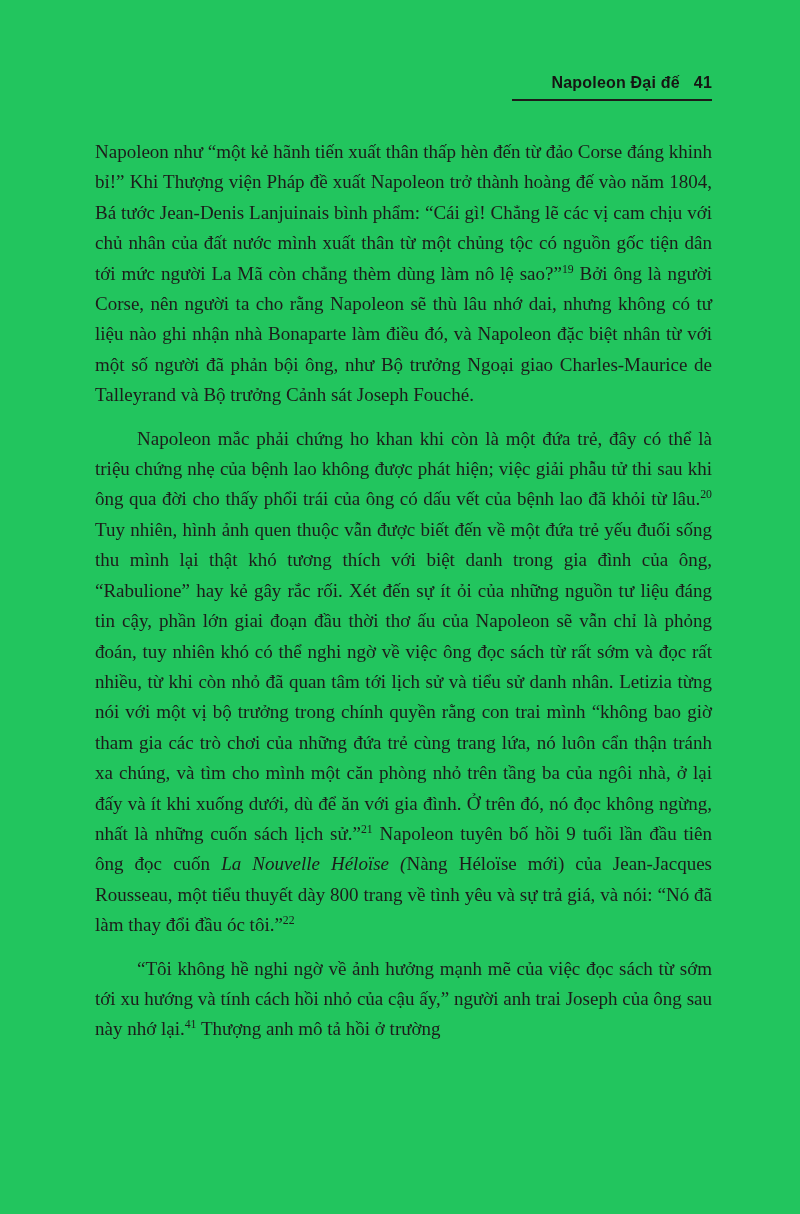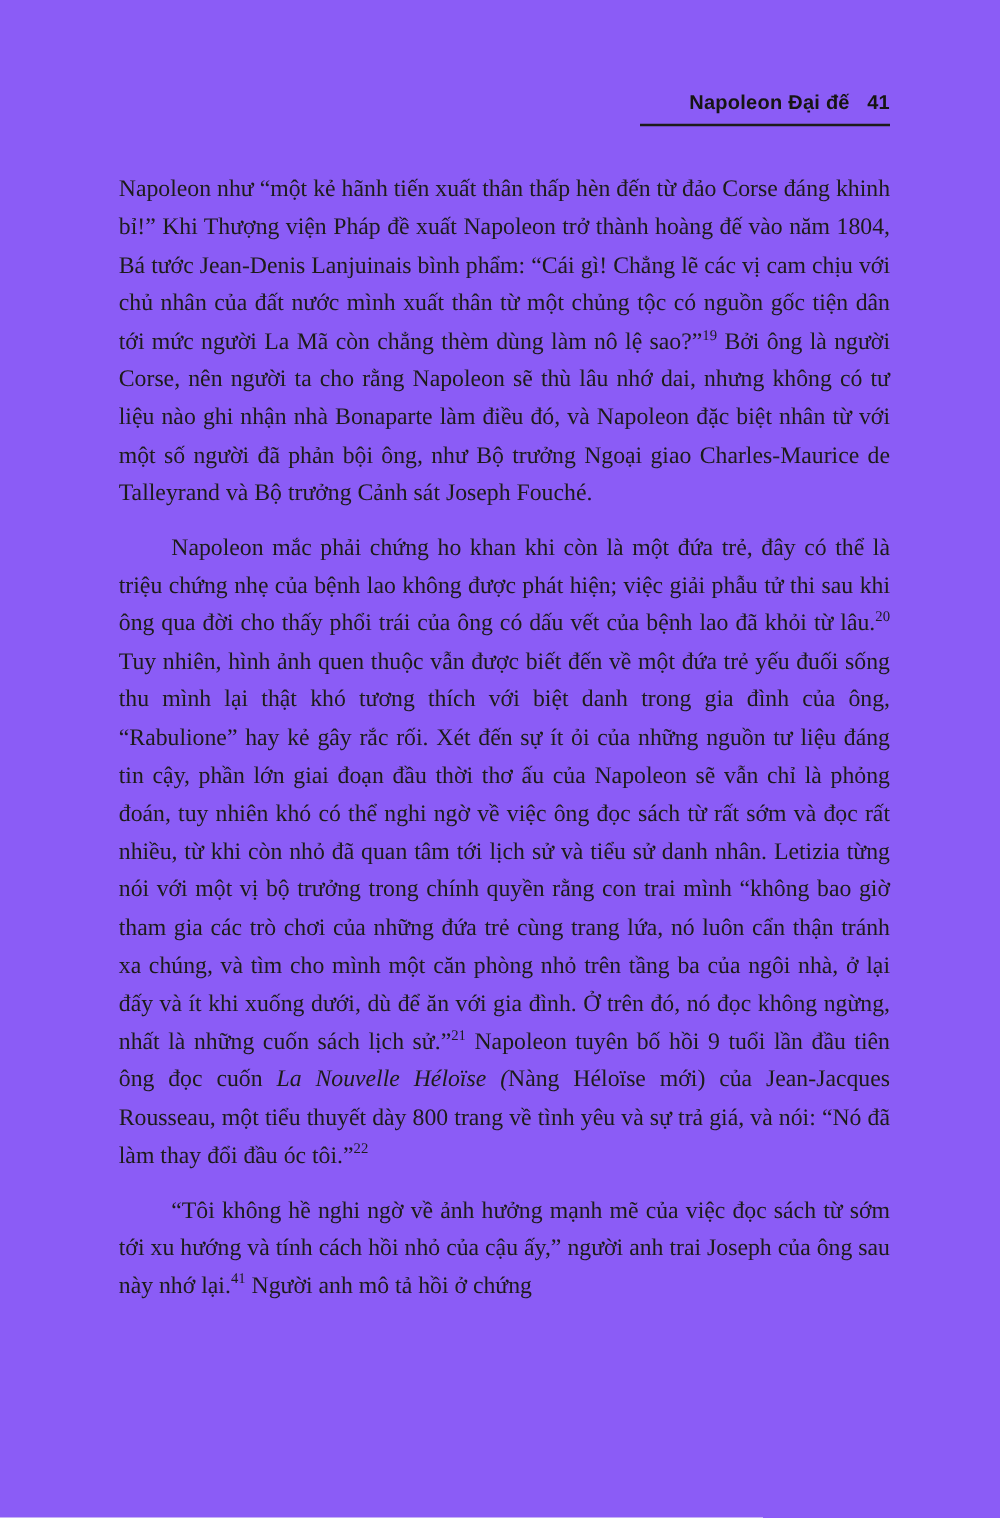--- a/index.html
+++ b/index.html
@@ -5,21 +5,21 @@
   html, body {
     margin: 0;
     padding: 0;
     background: #f4f3f1;
   }
   .page {
     position: relative;
     width: 800px;
     height: 1214px;
     margin: 0 auto;
-    background: #8b5cf6;
+    background: #22c55e;
     box-sizing: border-box;
     padding: 74px 88px 0 95px;
     overflow: hidden;
     font-family: "Liberation Serif", "DejaVu Serif", serif;
     color: #1d1c1a;
   }
   .page-header {
     text-align: right;
   }
   .header-inner {
@@ -68,16 +68,16 @@
   <header class="page-header">
     <div class="header-inner">
       <span class="book-title">Napoleon Đại đế</span><span class="page-num">41</span>
     </div>
     <div class="header-rule"></div>
   </header>
 
   <main class="page-body">
       <p class=""><span>Napoleon như “một kẻ hãnh tiến xuất thân thấp hèn đến từ đảo Corse đáng khinh bỉ!” Khi Thượng viện Pháp đề xuất Napoleon trở thành hoàng đế vào năm 1804, Bá tước Jean-Denis Lanjuinais bình phẩm: “Cái gì! Chẳng lẽ các vị cam chịu với chủ nhân của đất nước mình xuất thân từ một chủng tộc có nguồn gốc tiện dân tới mức người La Mã còn chẳng thèm dùng làm nô lệ sao?”</span><sup>19</sup><span> Bởi ông là người Corse, nên người ta cho rằng Napoleon sẽ thù lâu nhớ dai, nhưng không có tư liệu nào ghi nhận nhà Bonaparte làm điều đó, và Napoleon đặc biệt nhân từ với một số người đã phản bội ông, như Bộ trưởng Ngoại giao Charles-Maurice de Talleyrand và Bộ trưởng Cảnh sát Joseph Fouché.</span></p>
       <p class="indent"><span>Napoleon mắc phải chứng ho khan khi còn là một đứa trẻ, đây có thể là triệu chứng nhẹ của bệnh lao không được phát hiện; việc giải phẫu tử thi sau khi ông qua đời cho thấy phổi trái của ông có dấu vết của bệnh lao đã khỏi từ lâu.</span><sup>20</sup><span> Tuy nhiên, hình ảnh quen thuộc vẫn được biết đến về một đứa trẻ yếu đuối sống thu mình lại thật khó tương thích với biệt danh trong gia đình của ông, “Rabulione” hay kẻ gây rắc rối. Xét đến sự ít ỏi của những nguồn tư liệu đáng tin cậy, phần lớn giai đoạn đầu thời thơ ấu của Napoleon sẽ vẫn chỉ là phỏng đoán, tuy nhiên khó có thể nghi ngờ về việc ông đọc sách từ rất sớm và đọc rất nhiều, từ khi còn nhỏ đã quan tâm tới lịch sử và tiểu sử danh nhân. Letizia từng nói với một vị bộ trưởng trong chính quyền rằng con trai mình “không bao giờ tham gia các trò chơi của những đứa trẻ cùng trang lứa, nó luôn cẩn thận tránh xa chúng, và tìm cho mình một căn phòng nhỏ trên tầng ba của ngôi nhà, ở lại đấy và ít khi xuống dưới, dù để ăn với gia đình. Ở trên đó, nó đọc không ngừng, nhất là những cuốn sách lịch sử.”</span><sup>21</sup><span> Napoleon tuyên bố hồi 9 tuổi lần đầu tiên ông đọc cuốn </span><em>La Nouvelle Héloïse (</em><span>Nàng Héloïse mới) của Jean-Jacques Rousseau, một tiểu thuyết dày 800 trang về tình yêu và sự trả giá, và nói: “Nó đã làm thay đổi đầu óc tôi.”</span><sup>22</sup></p>
-      <p class="indent"><span>“Tôi không hề nghi ngờ về ảnh hưởng mạnh mẽ của việc đọc sách từ sớm tới xu hướng và tính cách hồi nhỏ của cậu ấy,” người anh trai Joseph của ông sau này nhớ lại.</span><sup>41</sup><span> Người anh mô tả hồi ở chứng</span></p>
+      <p class="indent"><span>“Tôi không hề nghi ngờ về ảnh hưởng mạnh mẽ của việc đọc sách từ sớm tới xu hướng và tính cách hồi nhỏ của cậu ấy,” người anh trai Joseph của ông sau này nhớ lại.</span><sup>41</sup><span> Thượng anh mô tả hồi ở trường</span></p>
     </main>
 
 </div>
 
 </body></html>

